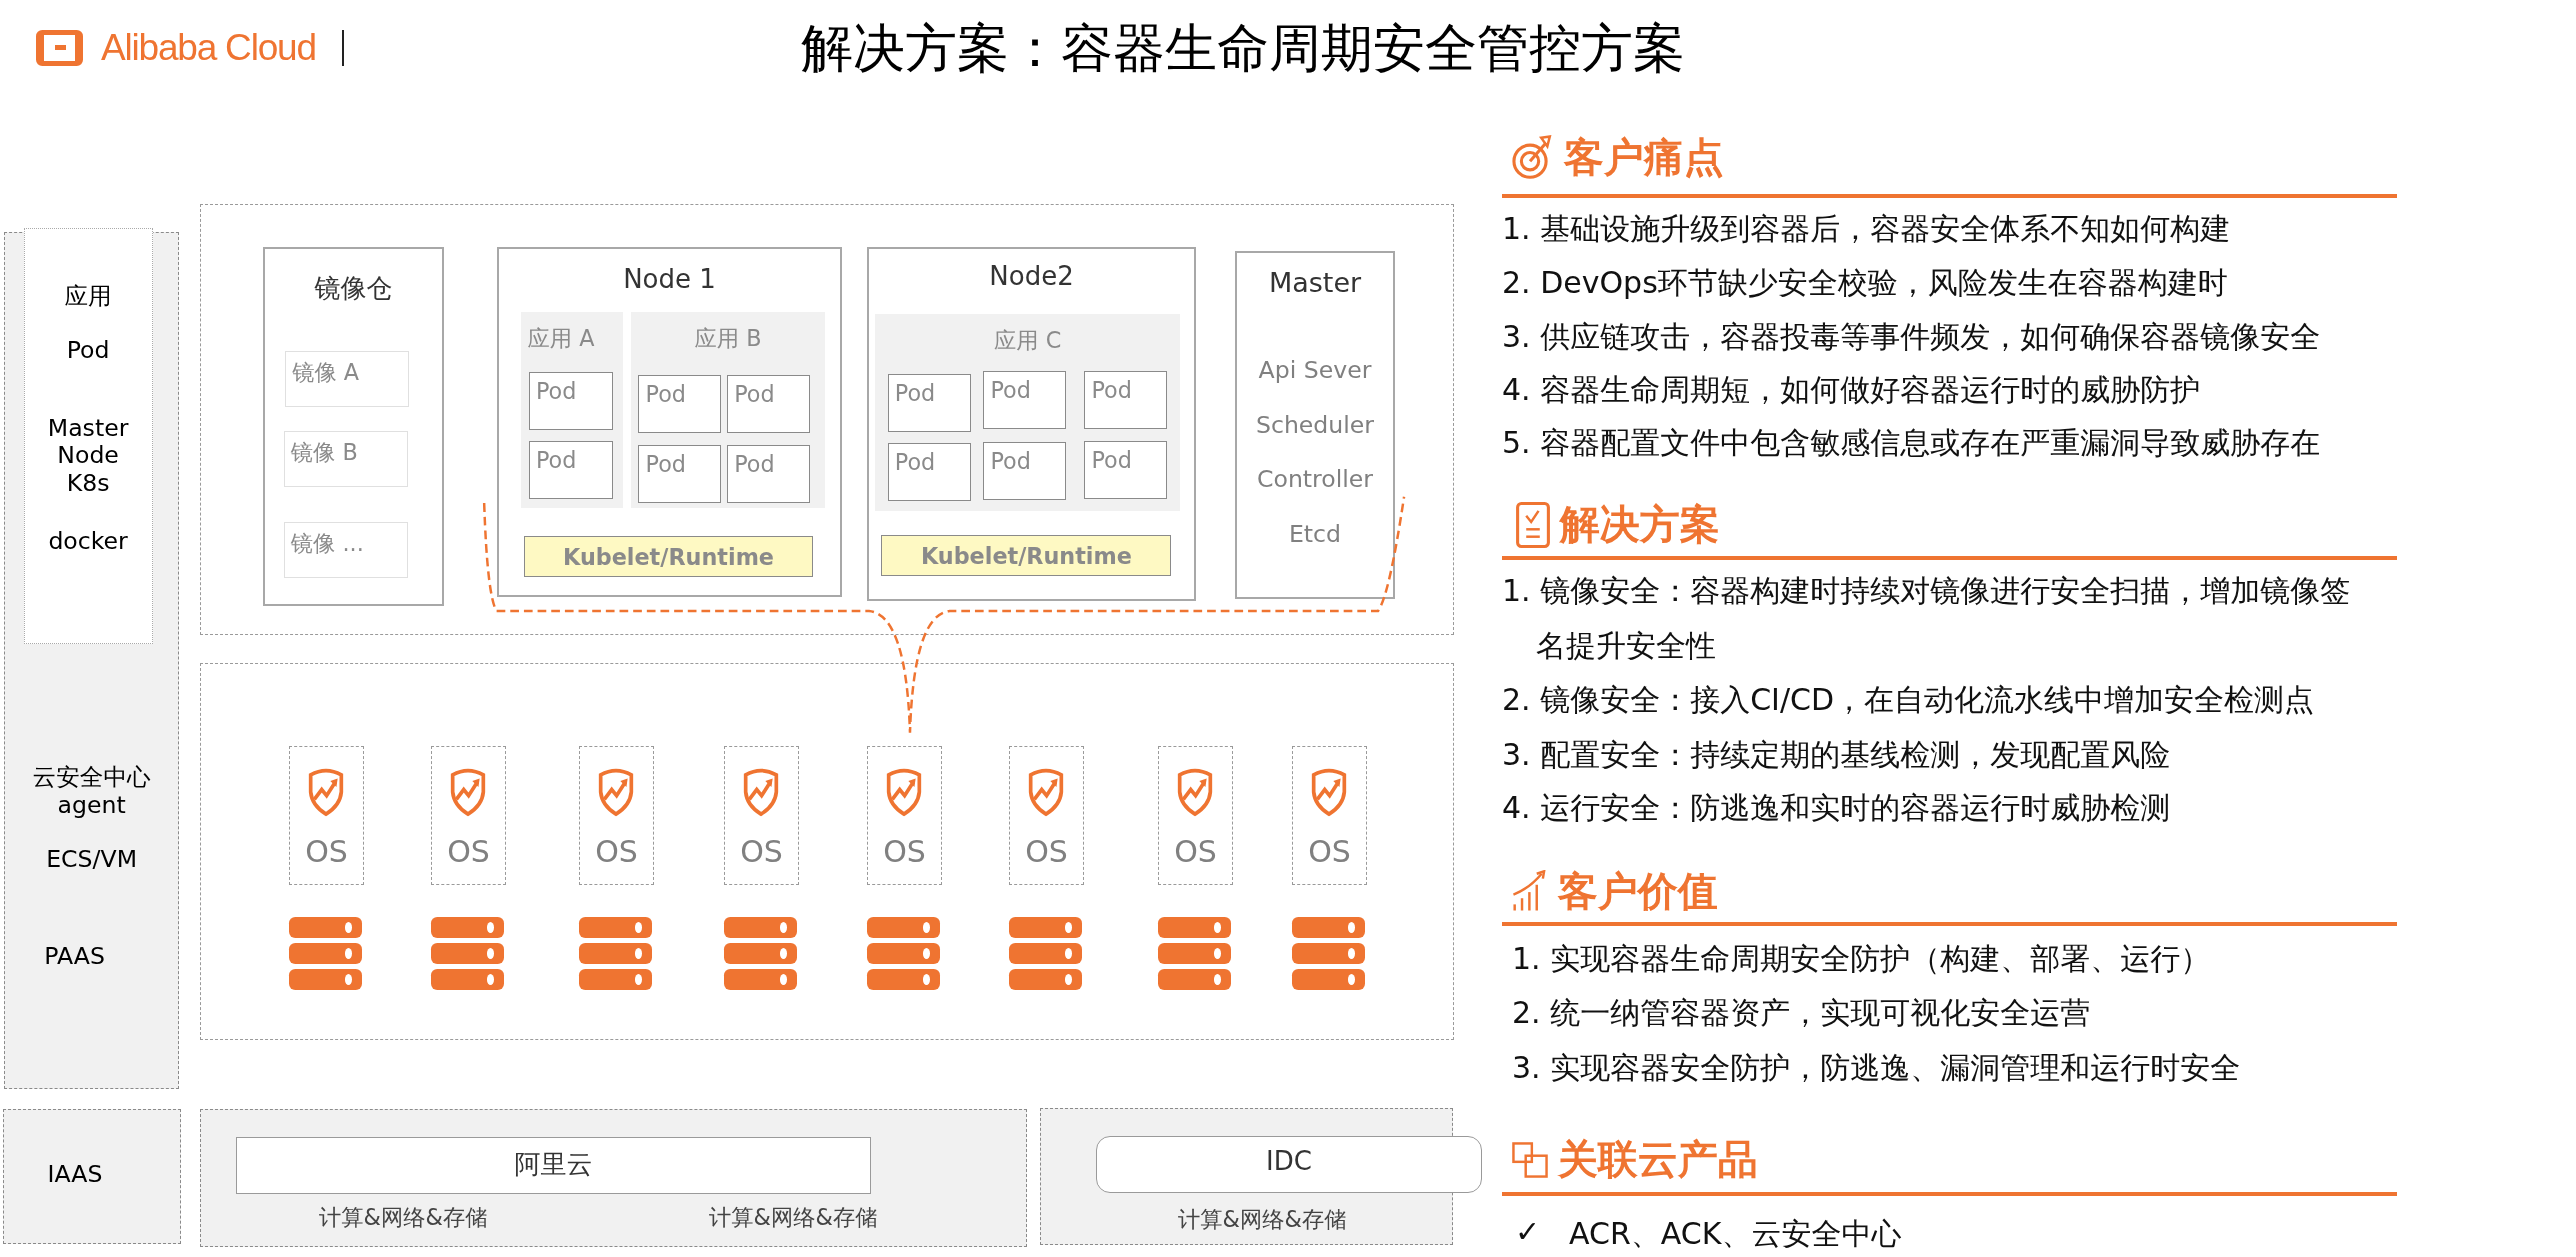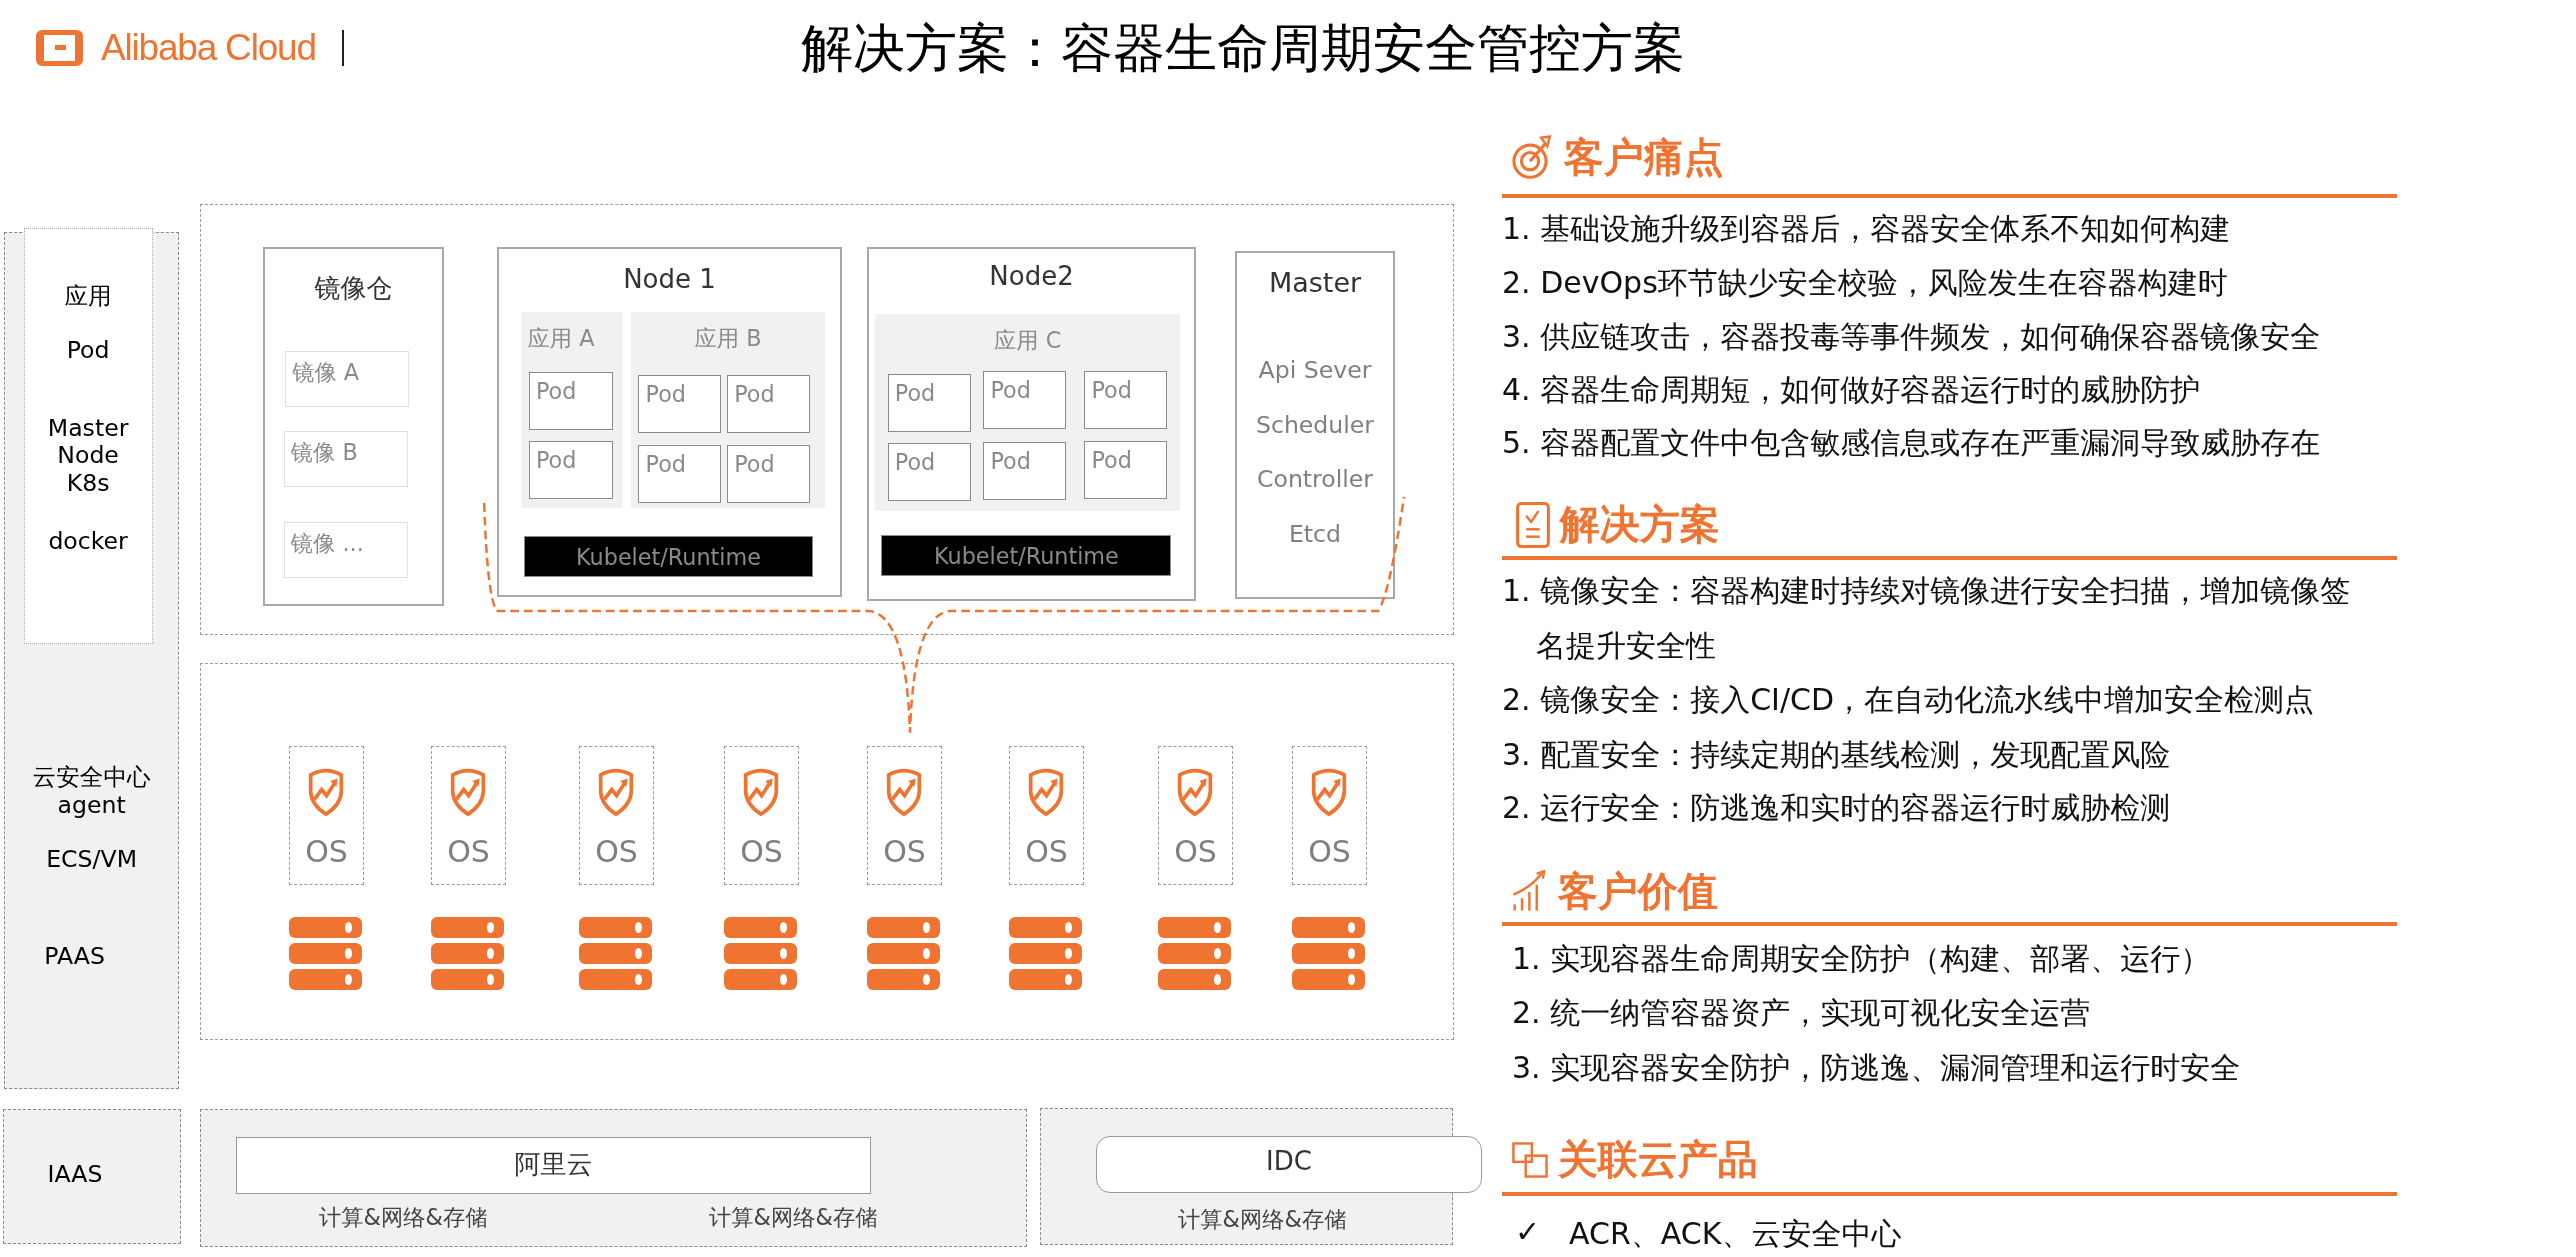--- a/index.html
+++ b/index.html
@@ -23,21 +23,21 @@
   .lbl{position:absolute;font-size:23.6px;color:#000;text-align:center;line-height:28.6px;}
 
   .k8s-area{left:200px;top:204px;width:1254px;height:431px;background:#fff;border:1.2px dashed #9a9a9a;}
   .vm-area{left:200px;top:663px;width:1254px;height:377px;background:#fff;border:1.2px dashed #9a9a9a;}
   .box{background:#fff;border:2.5px solid #a8a8a8;}
   .box-title{position:absolute;left:0;right:0;text-align:center;font-size:26px;color:#333;}
   .img-item{position:absolute;border:1.9px solid #e0e0e0;background:#fff;font-size:22.3px;color:#8a8a8a;padding:6.2px 6.2px;box-sizing:border-box;}
   .app{position:absolute;background:#f1f1f1;}
   .app-title{position:absolute;left:0;right:0;text-align:center;font-size:22.3px;color:#8a8a8a;}
   .pod{position:absolute;border:1.9px solid #8a8a8a;background:#fff;font-size:22.3px;color:#8a8a8a;padding:5px 6.2px;box-sizing:border-box;}
-  .kubelet{position:absolute;border:1.9px solid #8a8a8a;background:#000000;font-size:22.3px;color:#8a8a8a;display:flex;align-items:center;justify-content:center;box-sizing:border-box;}
+  .kubelet{position:absolute;border:1.9px solid #8a8a8a;background:#fef9c3;font-size:22.3px;color:#8a8a8a;display:flex;align-items:center;justify-content:center;box-sizing:border-box;font-weight:bold;}
   .master-item{position:absolute;left:0;right:0;text-align:center;font-size:23.6px;color:#808080;}
 
   .os-box{position:absolute;width:73px;height:137px;border:1.2px dashed #9a9a9a;background:#fff;}
   .os-box .shield{position:absolute;left:17.4px;top:20px;width:38px;height:50px;}
   .os-box .os-t{position:absolute;left:0;right:0;top:87px;text-align:center;font-size:30px;color:#808080;}
   .srv{position:absolute;width:73px;}
   .srv .bar{height:21px;border-radius:6.2px;background:#ef7431;margin-bottom:5px;position:relative;}
   .srv .bar:after{content:"";position:absolute;right:10px;top:5px;width:7.4px;height:11.2px;border-radius:50%;background:#fff;}
 
   .iaas-l{left:2.5px;top:1081px;width:178px;height:135px;background:#f1f1f1;}
@@ -272,21 +272,21 @@
     <line x1="18" y1="46" x2="40" y2="46" stroke="#ef7431" stroke-width="4"></line>
     <line x1="18" y1="58" x2="40" y2="58" stroke="#ef7431" stroke-width="4"></line>
   </svg>
   <span class="t">解决方案</span>
 </div>
 <div class="sec-line" style="top:556px;"></div>
 <div class="item" style="left:1502px;top:571px;">1. 镜像安全：容器构建时持续对镜像进行安全扫描，增加镜像签</div>
 <div class="item" style="left:1536px;top:626px;">名提升安全性</div>
 <div class="item" style="left:1502px;top:680px;">2. 镜像安全：接入CI/CD，在自动化流水线中增加安全检测点</div>
 <div class="item" style="left:1502px;top:735px;">3. 配置安全：持续定期的基线检测，发现配置风险</div>
-<div class="item" style="left:1502px;top:788px;">2. 运行安全：防逃逸和实时的容器运行时威胁检测</div>
+<div class="item" style="left:1502px;top:788px;">4. 运行安全：防逃逸和实时的容器运行时威胁检测</div>
 
 <div class="sec-head" style="top:864px;left:1511px;">
   <svg width="38" height="43" viewBox="0 0 62 70">
     <line x1="6" y1="66" x2="6" y2="56" stroke="#ef7431" stroke-width="4"></line>
     <line x1="18" y1="66" x2="18" y2="46" stroke="#ef7431" stroke-width="4"></line>
     <line x1="30" y1="66" x2="30" y2="36" stroke="#ef7431" stroke-width="4"></line>
     <line x1="42" y1="66" x2="42" y2="24" stroke="#ef7431" stroke-width="4"></line>
     <path d="M4 40 Q30 30 50 6" fill="none" stroke="#ef7431" stroke-width="4"></path>
     <path d="M42 6 L54 2 L52 14" fill="none" stroke="#ef7431" stroke-width="4"></path>
   </svg>

